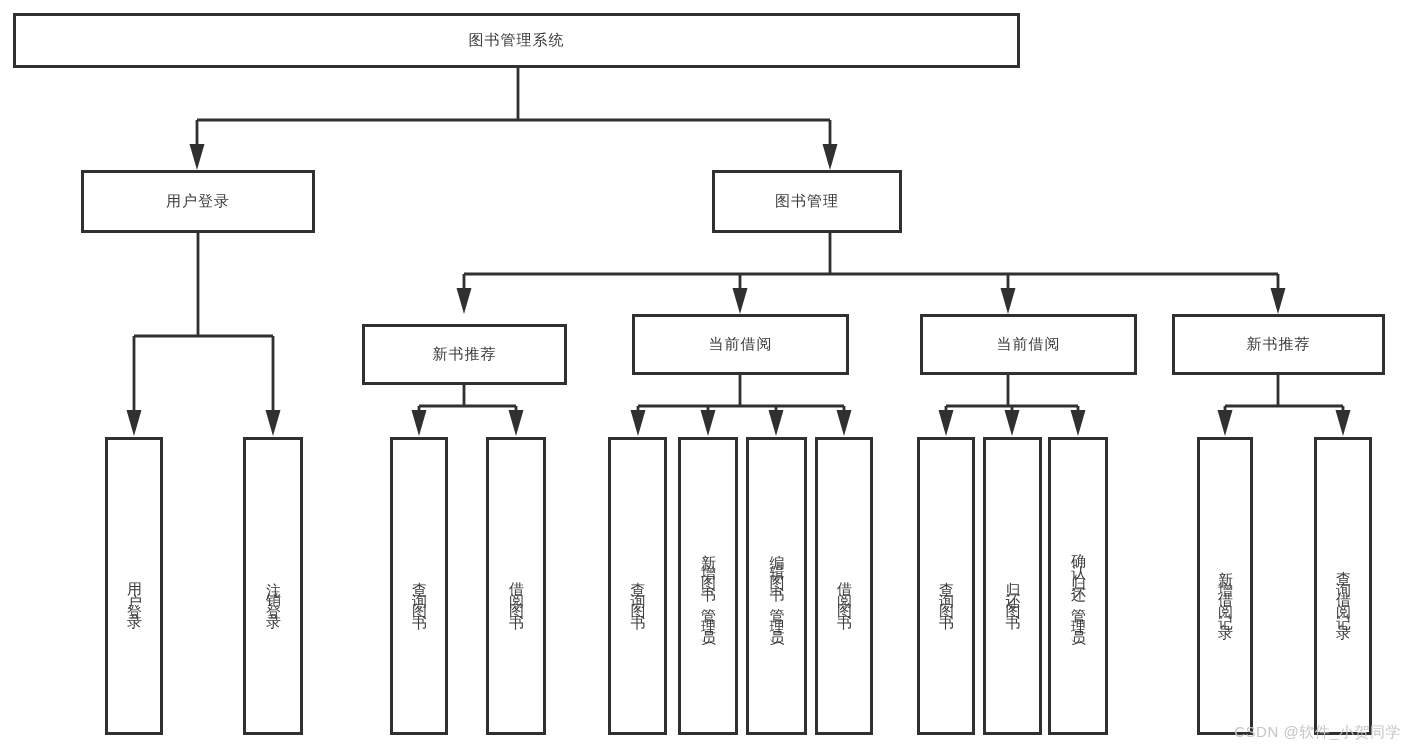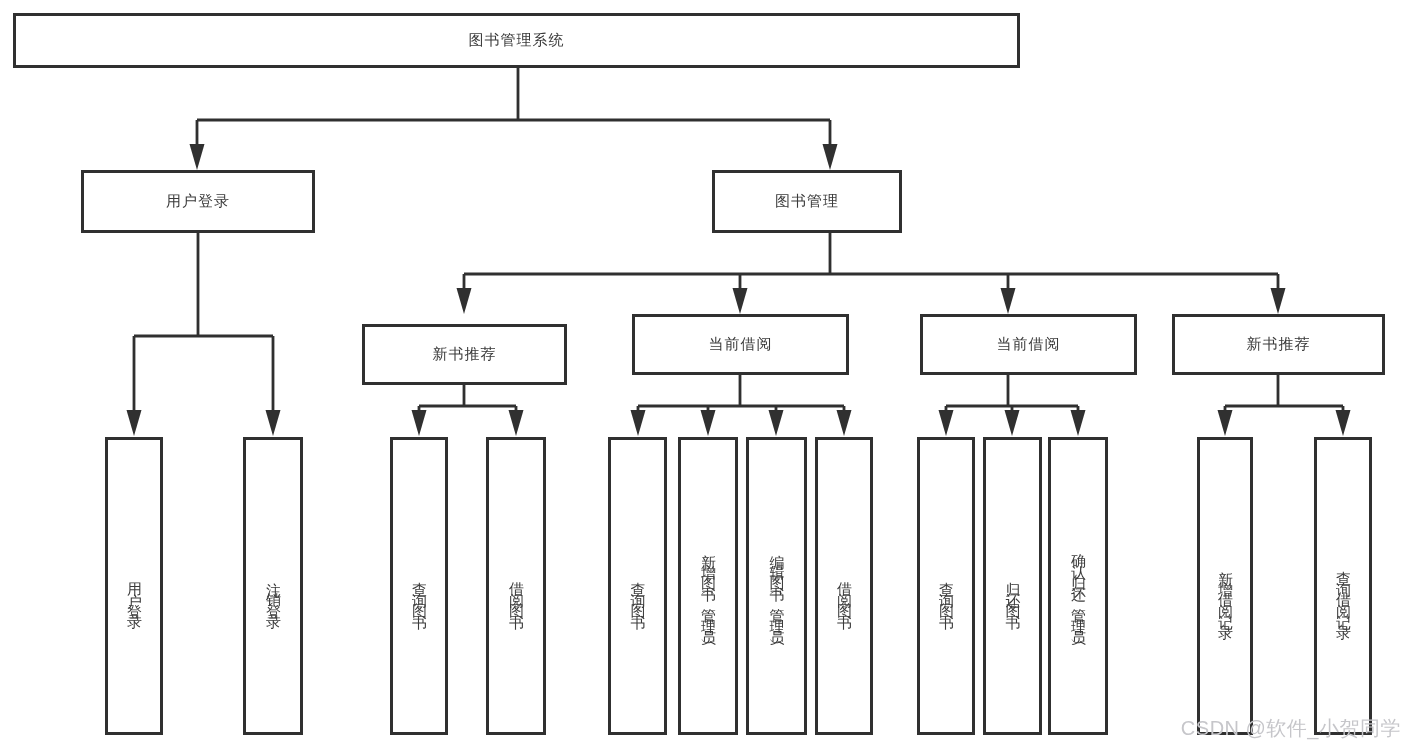--- a/index.html
+++ b/index.html
@@ -40,21 +40,21 @@
     writing-mode:vertical-lr;
     text-orientation:mixed;
     letter-spacing:11px;
     padding-top:11px;
     line-height:1;
   }
   .watermark{
     position:absolute;
     right:4px;
     bottom:5px;
-    font-size:20px;
+    font-size:15px;
     letter-spacing:0.5px;
     color:var(--watermark);
     white-space:nowrap;
   }
 </style>
 </head>
 <body>
 
 <div class="canvas">
 

